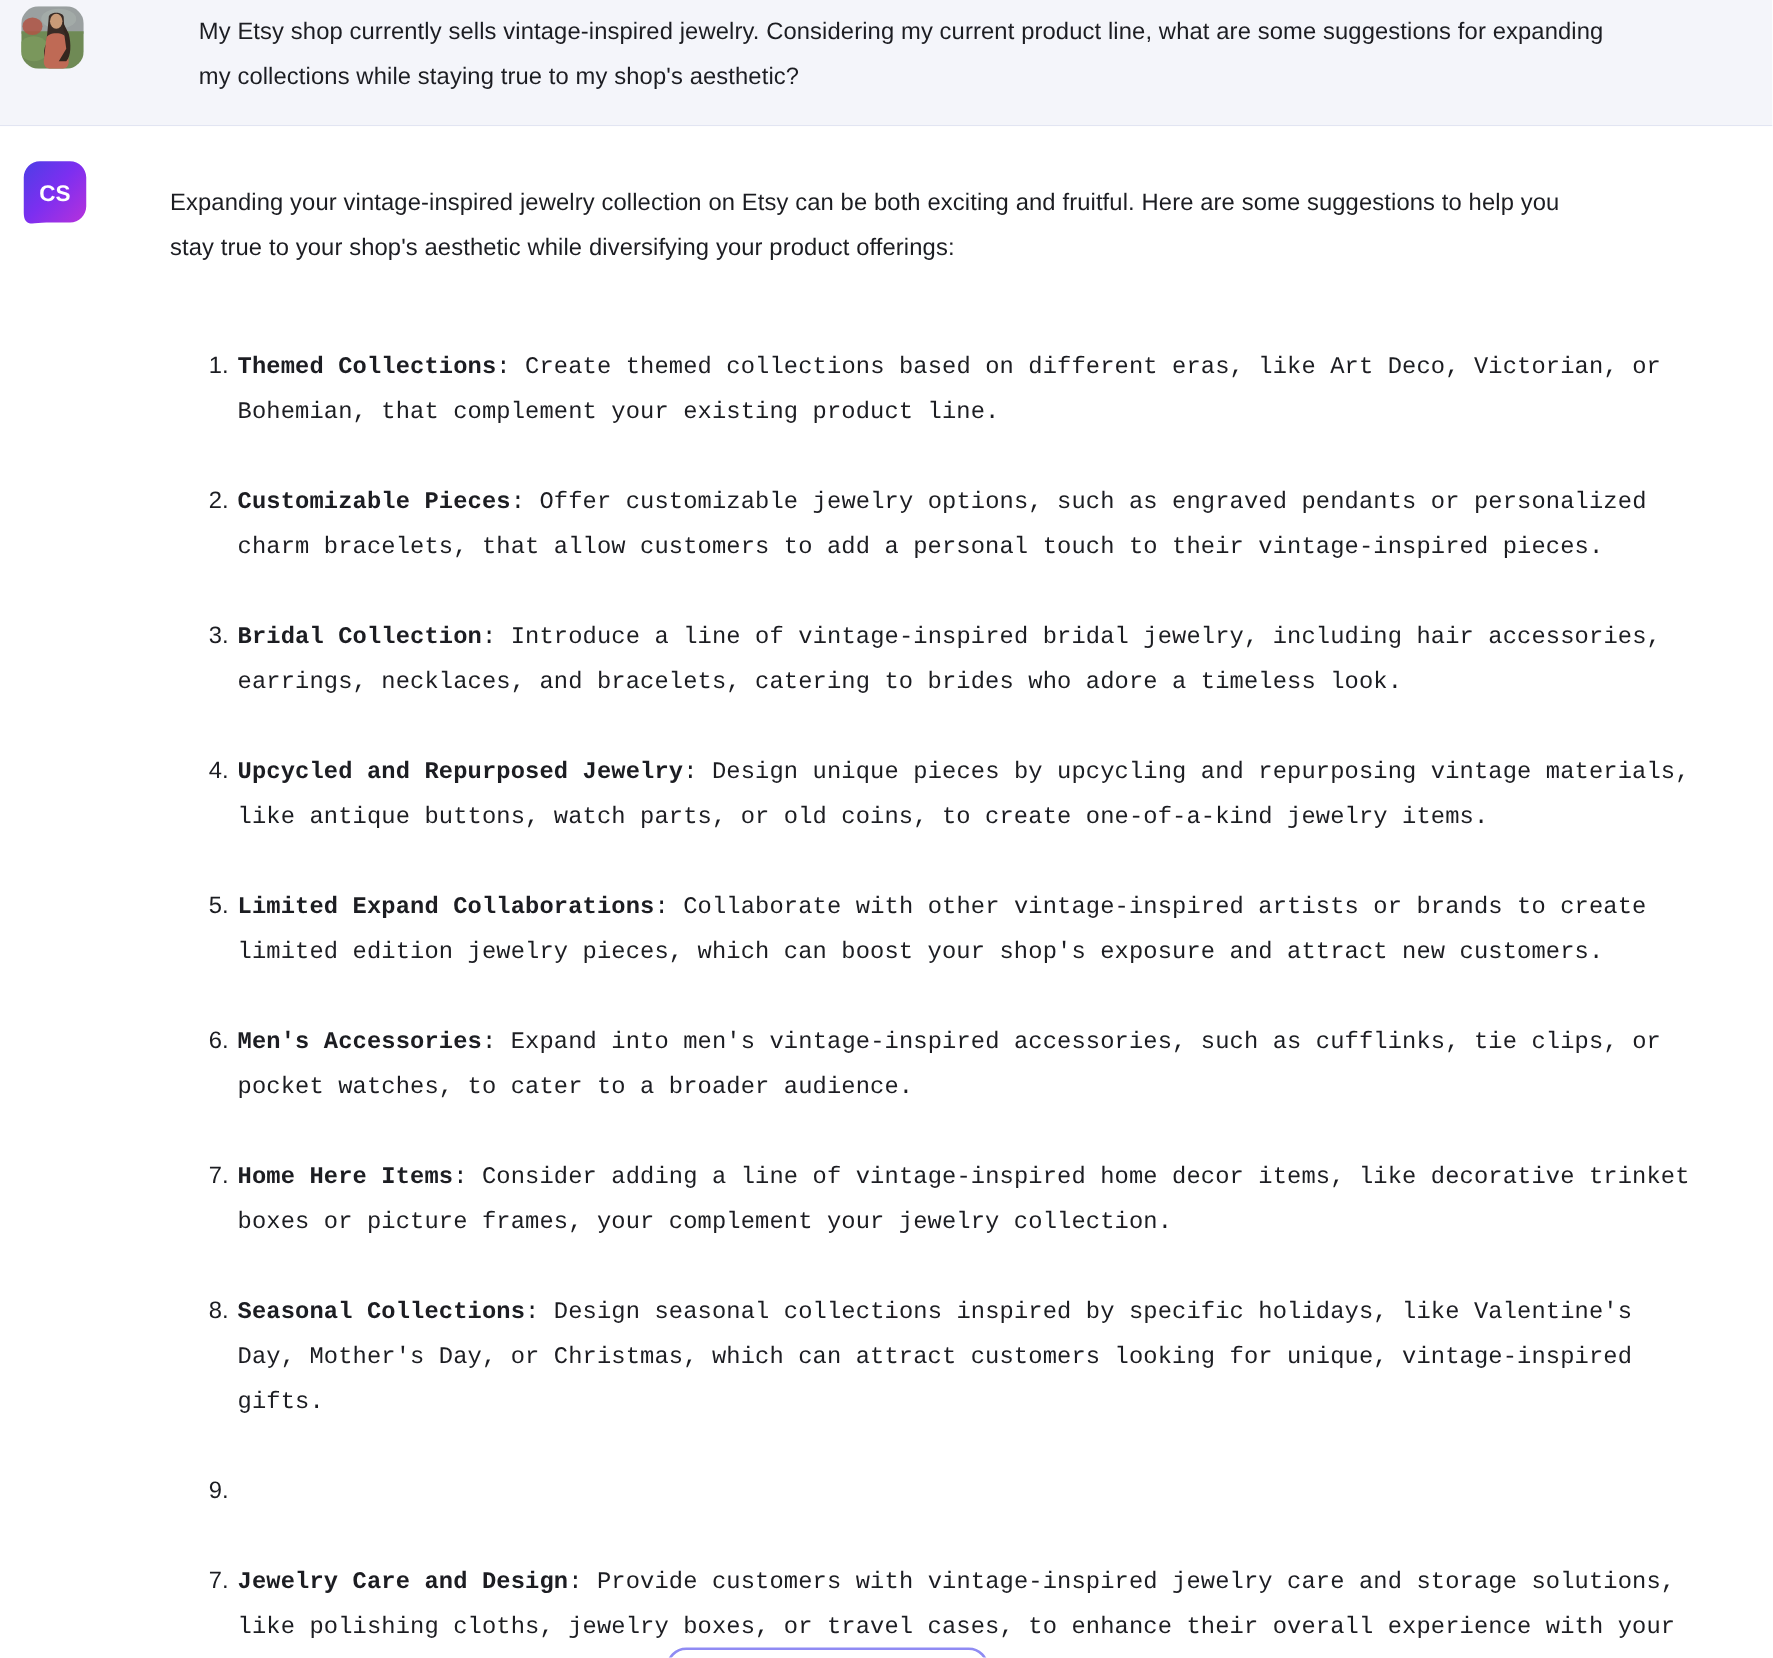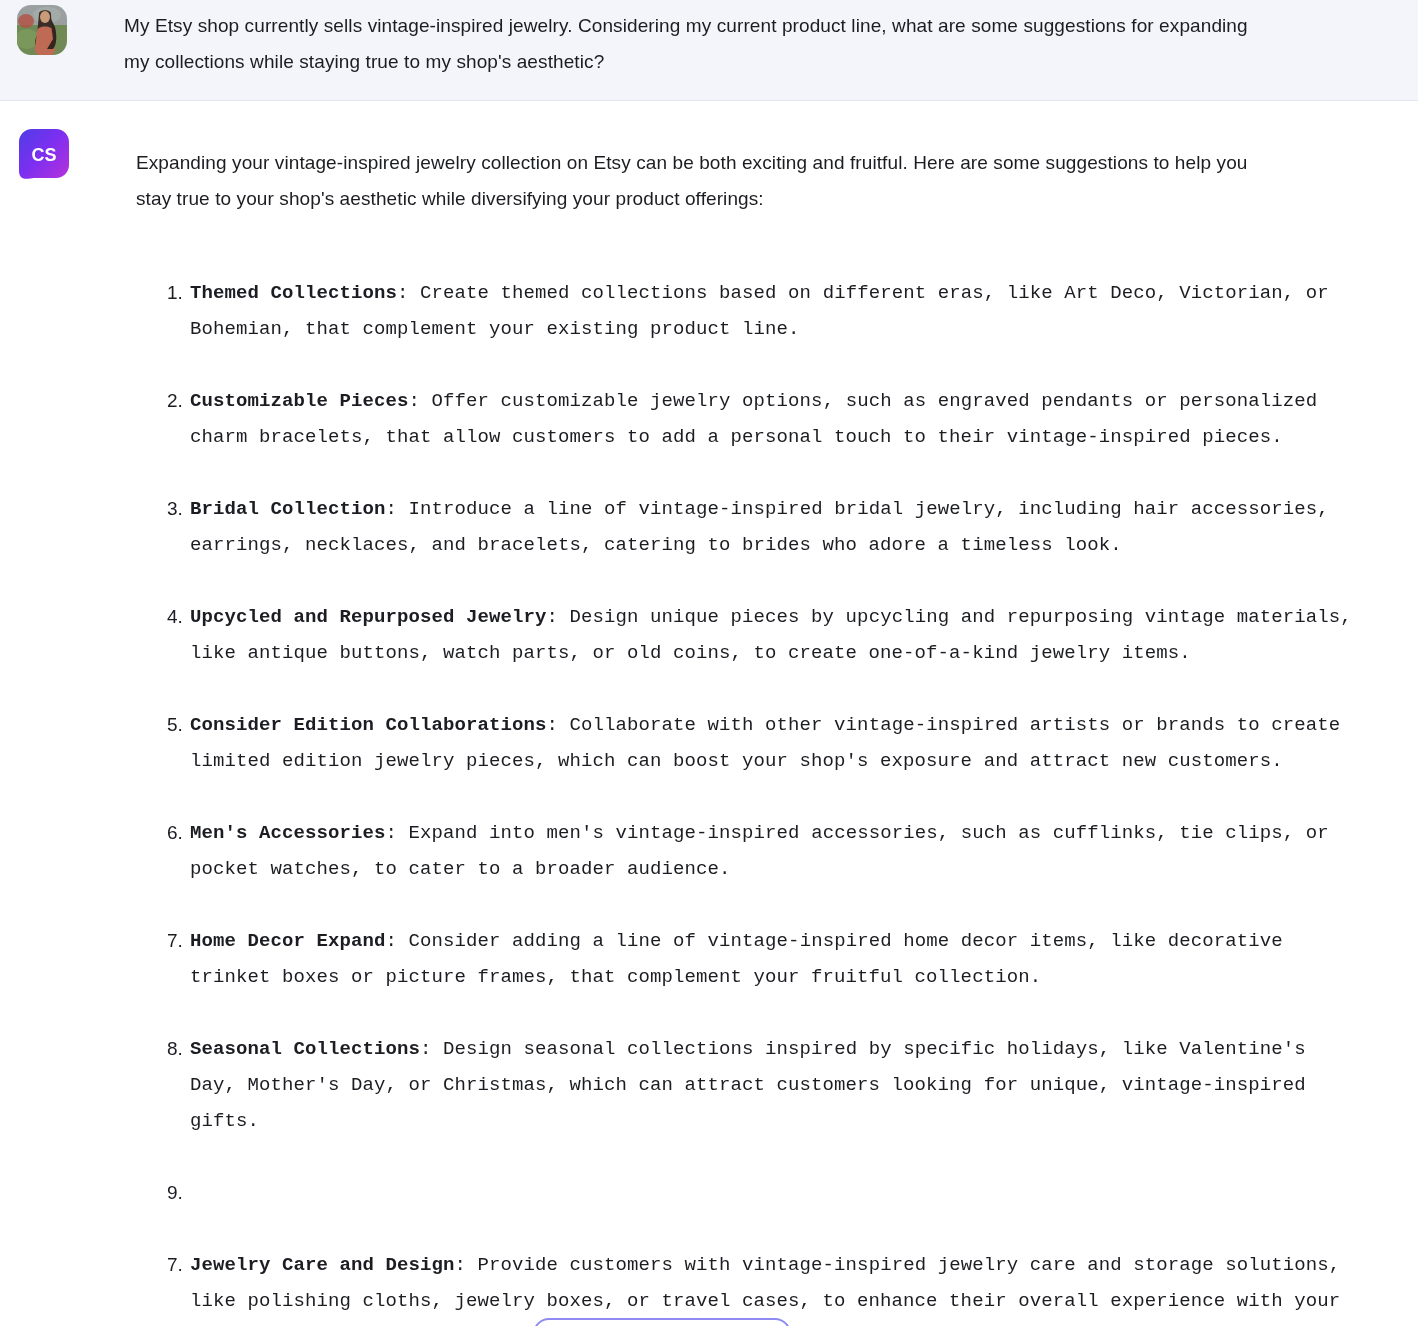--- a/index.html
+++ b/index.html
@@ -14,20 +14,21 @@
 
   
   .user-row {
     display: flex;
     align-items: flex-start;
     width: 100%;
     height: 101px;
     background: #f4f5fa;
     border-bottom: 1px solid #e2e5f2;
     padding: 5px 70px 0 17px;
+    gap: 35px;
   }
   .avatar-photo {
     flex: 0 0 auto;
     width: 50px; height: 50px;
     border-radius: 14px;
     overflow: hidden;
     display: block;
   }
   .user-text {
     margin-left: 57px;
@@ -144,29 +145,29 @@
       <li>
         <span class="item-num">3.</span>
         <p class="item-text"><strong>Bridal Collection</strong><span>: </span><span>Introduce a line of vintage-inspired bridal jewelry, including hair accessories, earrings, necklaces, and bracelets, catering to brides who adore a timeless look.</span></p>
       </li>
       <li>
         <span class="item-num">4.</span>
         <p class="item-text"><strong>Upcycled and Repurposed Jewelry</strong><span>: </span><span>Design unique pieces by upcycling and repurposing vintage materials, like antique buttons, watch parts, or old coins, to create one-of-a-kind jewelry items.</span></p>
       </li>
       <li>
         <span class="item-num">5.</span>
-        <p class="item-text"><strong>Consider Edition Collaborations</strong><span>: </span><span>Collaborate with other vintage-inspired artists or brands to create limited edition jewelry pieces, which can boost your shop's exposure and attract new customers.</span></p>
+        <p class="item-text"><strong>Limited Expand Collaborations</strong><span>: </span><span>Collaborate with other vintage-inspired artists or brands to create limited edition jewelry pieces, which can boost your shop's exposure and attract new customers.</span></p>
       </li>
       <li>
         <span class="item-num">6.</span>
         <p class="item-text"><strong>Men's Accessories</strong><span>: </span><span>Expand into men's vintage-inspired accessories, such as cufflinks, tie clips, or pocket watches, to cater to a broader audience.</span></p>
       </li>
       <li>
         <span class="item-num">7.</span>
-        <p class="item-text"><strong>Home Decor Expand</strong><span>: </span><span>Consider adding a line of vintage-inspired home decor items, like decorative trinket boxes or picture frames, that complement your fruitful collection.</span></p>
+        <p class="item-text"><strong>Home Here Items</strong><span>: </span><span>Consider adding a line of vintage-inspired home decor items, like decorative trinket boxes or picture frames, your complement your jewelry collection.</span></p>
       </li>
       <li>
         <span class="item-num">8.</span>
         <p class="item-text"><strong>Seasonal Collections</strong><span>: </span><span>Design seasonal collections inspired by specific holidays, like Valentine's Day, Mother's Day, or Christmas, which can attract customers looking for unique, vintage-inspired gifts.</span></p>
       </li>
       <li>
         <span class="item-num">9.</span>
       </li>
       <li>
         <span class="item-num">7.</span>

